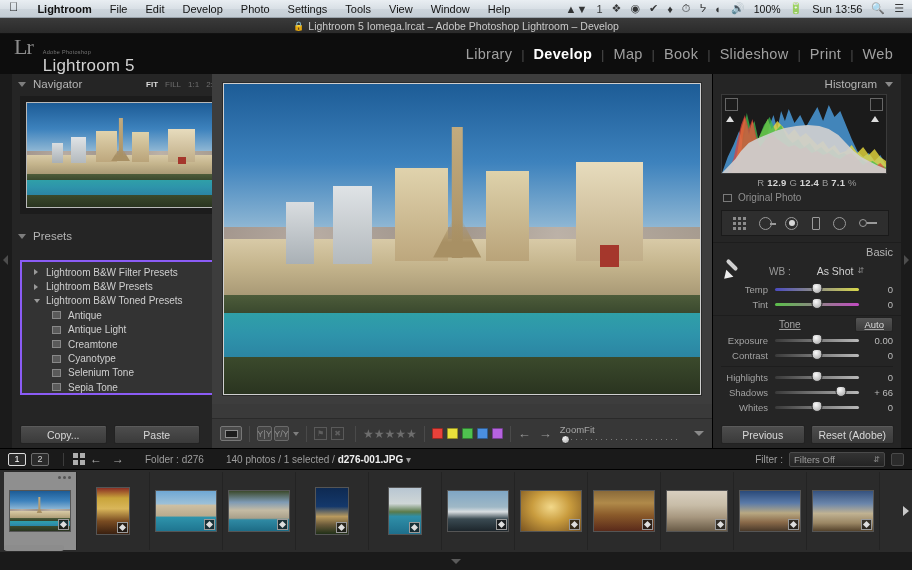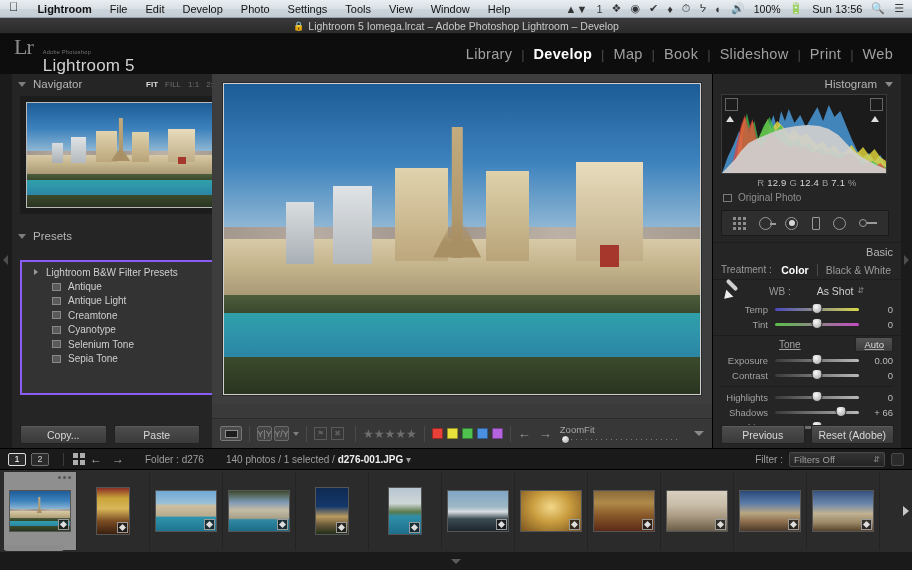--- a/index.html
+++ b/index.html
@@ -202,21 +202,21 @@
     color: #b4b4b4; font-size: 11.5px; }
   .rphdr .tri2 { width:0;height:0;margin-left:8px;
     border-left:4.5px solid transparent;border-right:4.5px solid transparent;border-top:5px solid #8a8a8a; }
 
   .histwrap { margin: 0 14px 0 8px; height: 80px; background: #1b1b1b; border: 1px solid #3a3a3a; position: relative; }
   .clipbox { position: absolute; top: 3px; width: 13px; height: 13px; border: 1px solid #666; }
   .clipbox.l { left: 3px; } .clipbox.r { right: 3px; }
   .clipbox .ctri { width:0;height:0;margin:3px auto 0;
     border-left:4.5px solid transparent;border-right:4.5px solid transparent;border-bottom:6px solid #ddd; }
   .rgbline { text-align: center; font-size: 9.5px; color: #9a9a9a; margin-top: 3px; letter-spacing: .2px; }
-  .rgbline b { color: #d6d6d6; font-weight: normal; }
+  .rgbline b { color: #d6d6d6; font-weight: bold; }
   .origrow { display: flex; align-items: center; padding: 4px 0 0 10px; font-size: 10px; color: #8f8f8f; }
   .origrow .cb { width: 9px; height: 8px; border: 1px solid #7a7a7a; margin-right: 6px; }
 
   .toolstrip { margin: 7px 12px 0 8px; height: 26px; background: #2e2e2e; border: 1px solid #1a1a1a;
     display: flex; align-items: center; justify-content: space-around; padding: 0 4px; }
   .tsi { color: #9a9a9a; display: flex; align-items: center; justify-content: center; }
   .grid9 { display: grid; grid-template-columns: repeat(3,3px); gap: 2px; }
   .grid9 i { width: 3px; height: 3px; background: #8c8c8c; display: block; }
   .circ { width: 13px; height: 13px; border-radius: 50%; border: 1.5px solid #9a9a9a; position: relative; }
   .circ.dot:after { content:""; position:absolute; left:50%;top:50%;width:6px;height:6px;border-radius:50%;
@@ -434,20 +434,32 @@
         </div>
       </div>
 
       <div class="presetlist">
         <div class="prow">
           <span class="tw">
               <i class="ttri"></i>
             </span>
           <span class="lbl">Lightroom B&amp;W Filter Presets</span>
         </div>
+        <div class="prow">
+          <span class="tw">
+              <i class="ttri"></i>
+            </span>
+          <span class="lbl">Lightroom B&amp;W Presets</span>
+        </div>
+        <div class="prow">
+          <span class="tw">
+              <i class="ttri down"></i>
+            </span>
+          <span class="lbl">Lightroom B&amp;W Toned Presets</span>
+        </div>
         <div class="prow child">
           <span class="sw"></span>
           <span class="lbl">Antique</span>
         </div>
         <div class="prow child">
           <span class="sw"></span>
           <span class="lbl">Antique Light</span>
         </div>
         <div class="prow child">
           <span class="sw"></span>
@@ -611,28 +623,20 @@
               <span class="bc"></span>
               <span class="bl"></span>
             </span>
         </div>
 
         <div class="sectionhdr">
           <span>Basic</span>
           <span class="tri2"></span>
         </div>
 
-        <div class="treatrow">
-          <span class="tlabel">Treatment :</span>
-          <span class="tops">
-            <span class="op active">Color</span>
-            <span class="vdiv"></span>
-            <span class="op">Black &amp; White</span>
-          </span>
-        </div>
 
         <div class="wbrow">
           <span class="eyedrop">
             <i class="body"></i>
               <i class="tip"></i>
           </span>
           <span class="wlabel">WB :</span>
           <span class="wval">As Shot</span>
           <span class="stepper">⇵</span>
         </div>

